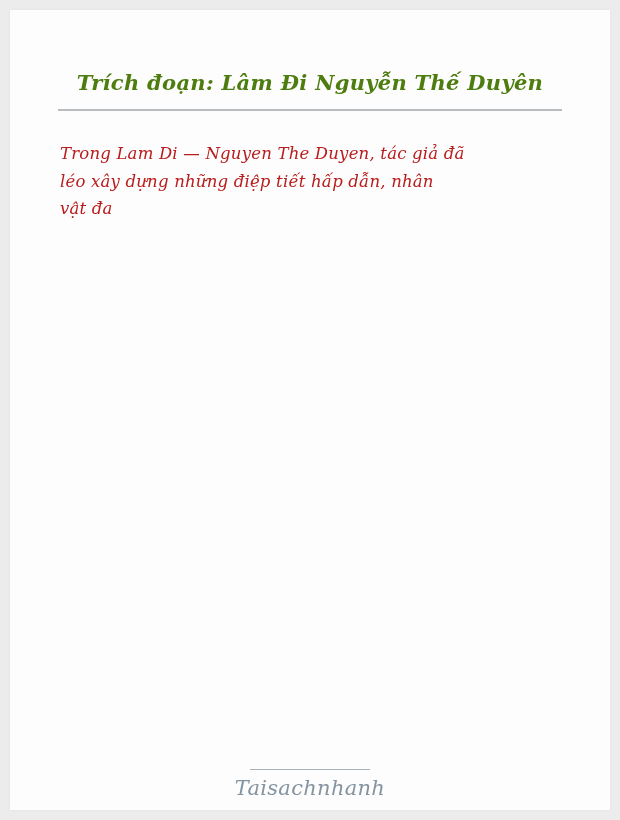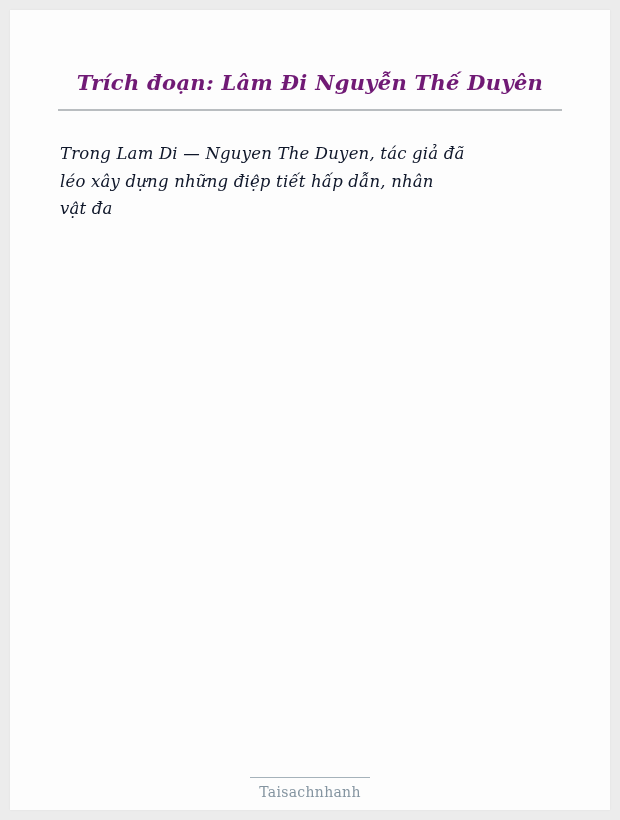--- a/index.html
+++ b/index.html
@@ -22,55 +22,56 @@
     box-shadow: 0 0 2px rgba(0,0,0,0.06);
   }
 
   .title {
     margin: 60px 40px 0;
     text-align: center;
     font-style: italic;
     font-weight: bold;
     font-size: 21px;
     letter-spacing: 0.3px;
-    color: #701a75;
+    color: #4d7c0f;
   }
 
   .title-divider {
     border: none;
     border-top: 2px solid #b9bdc0;
     margin: 14px 48px 0;
   }
 
   .body-text {
     margin: 29px 50px 0;
     font-style: italic;
     font-size: 16.5px;
     line-height: 27.5px;
     letter-spacing: 0.2px;
-    color: #0f172a;
+    color: #b91c1c;
   }
 
   .footer {
     position: absolute;
     left: 0;
     right: 0;
     bottom: 10px;
     text-align: center;
   }
 
   .footer-divider {
     border: none;
     border-top: 1px solid #a5b2ba;
     width: 120px;
     margin: 0 auto 6px;
   }
 
   .footer-brand {
-    font-size: 14px;
+    font-style: italic;
+    font-size: 21px;
     letter-spacing: 0.3px;
     color: #8494a0;
     text-align: center;
   }
 </style>
 </head>
 <body>
 
 <div class="card">
 

